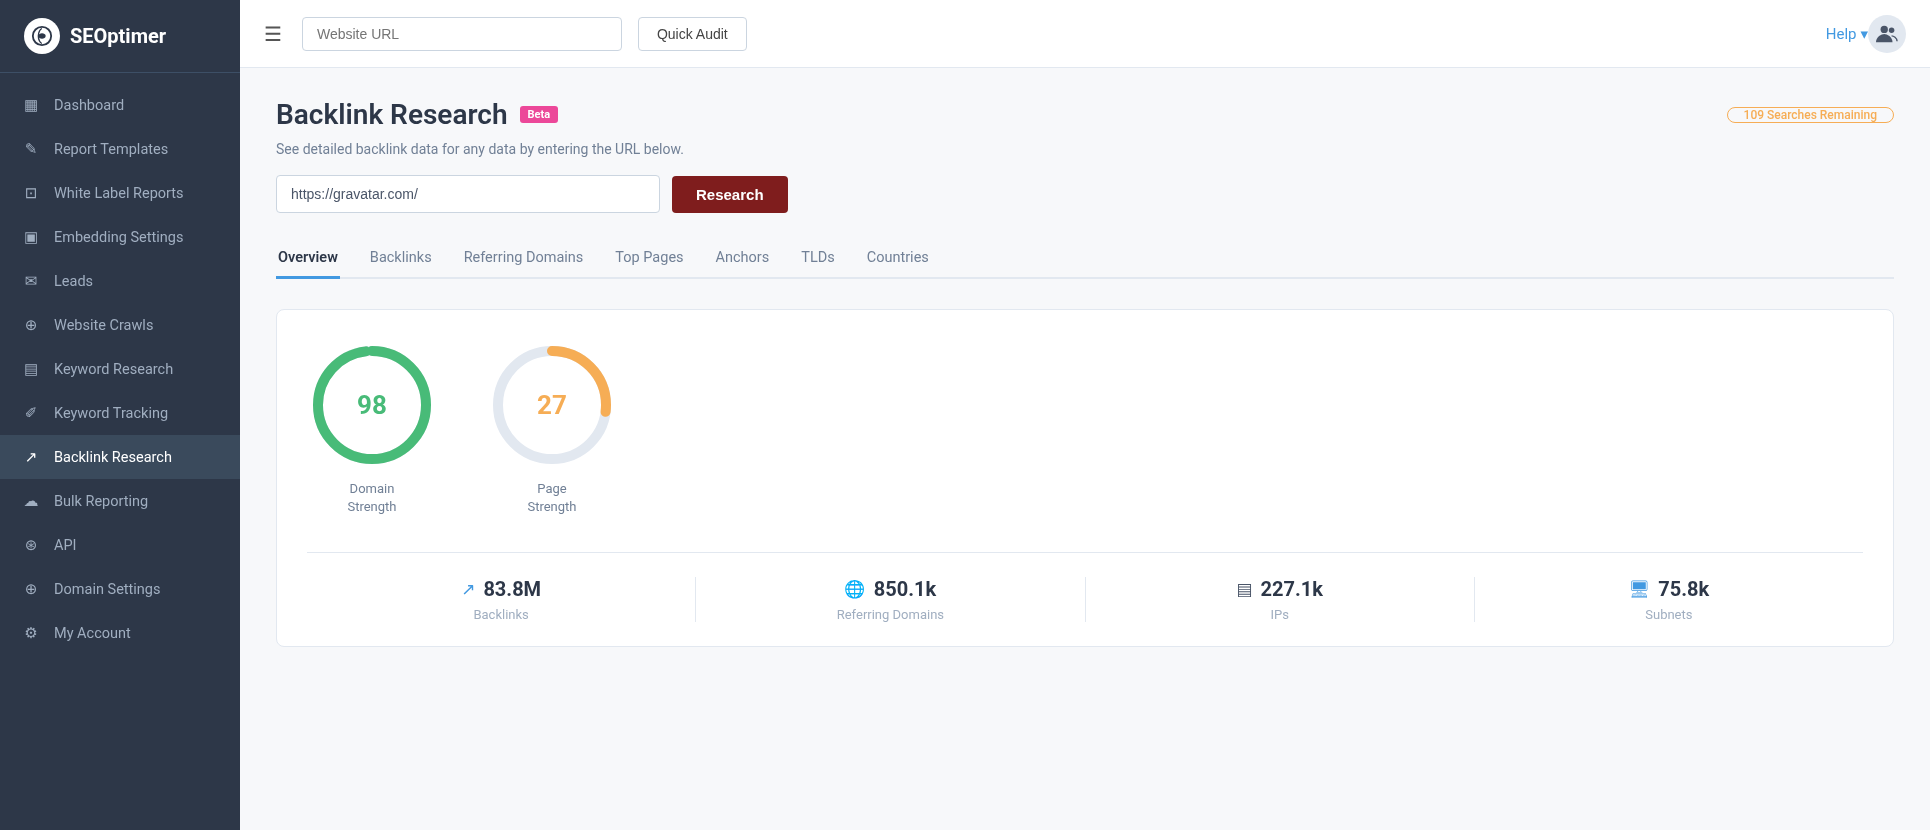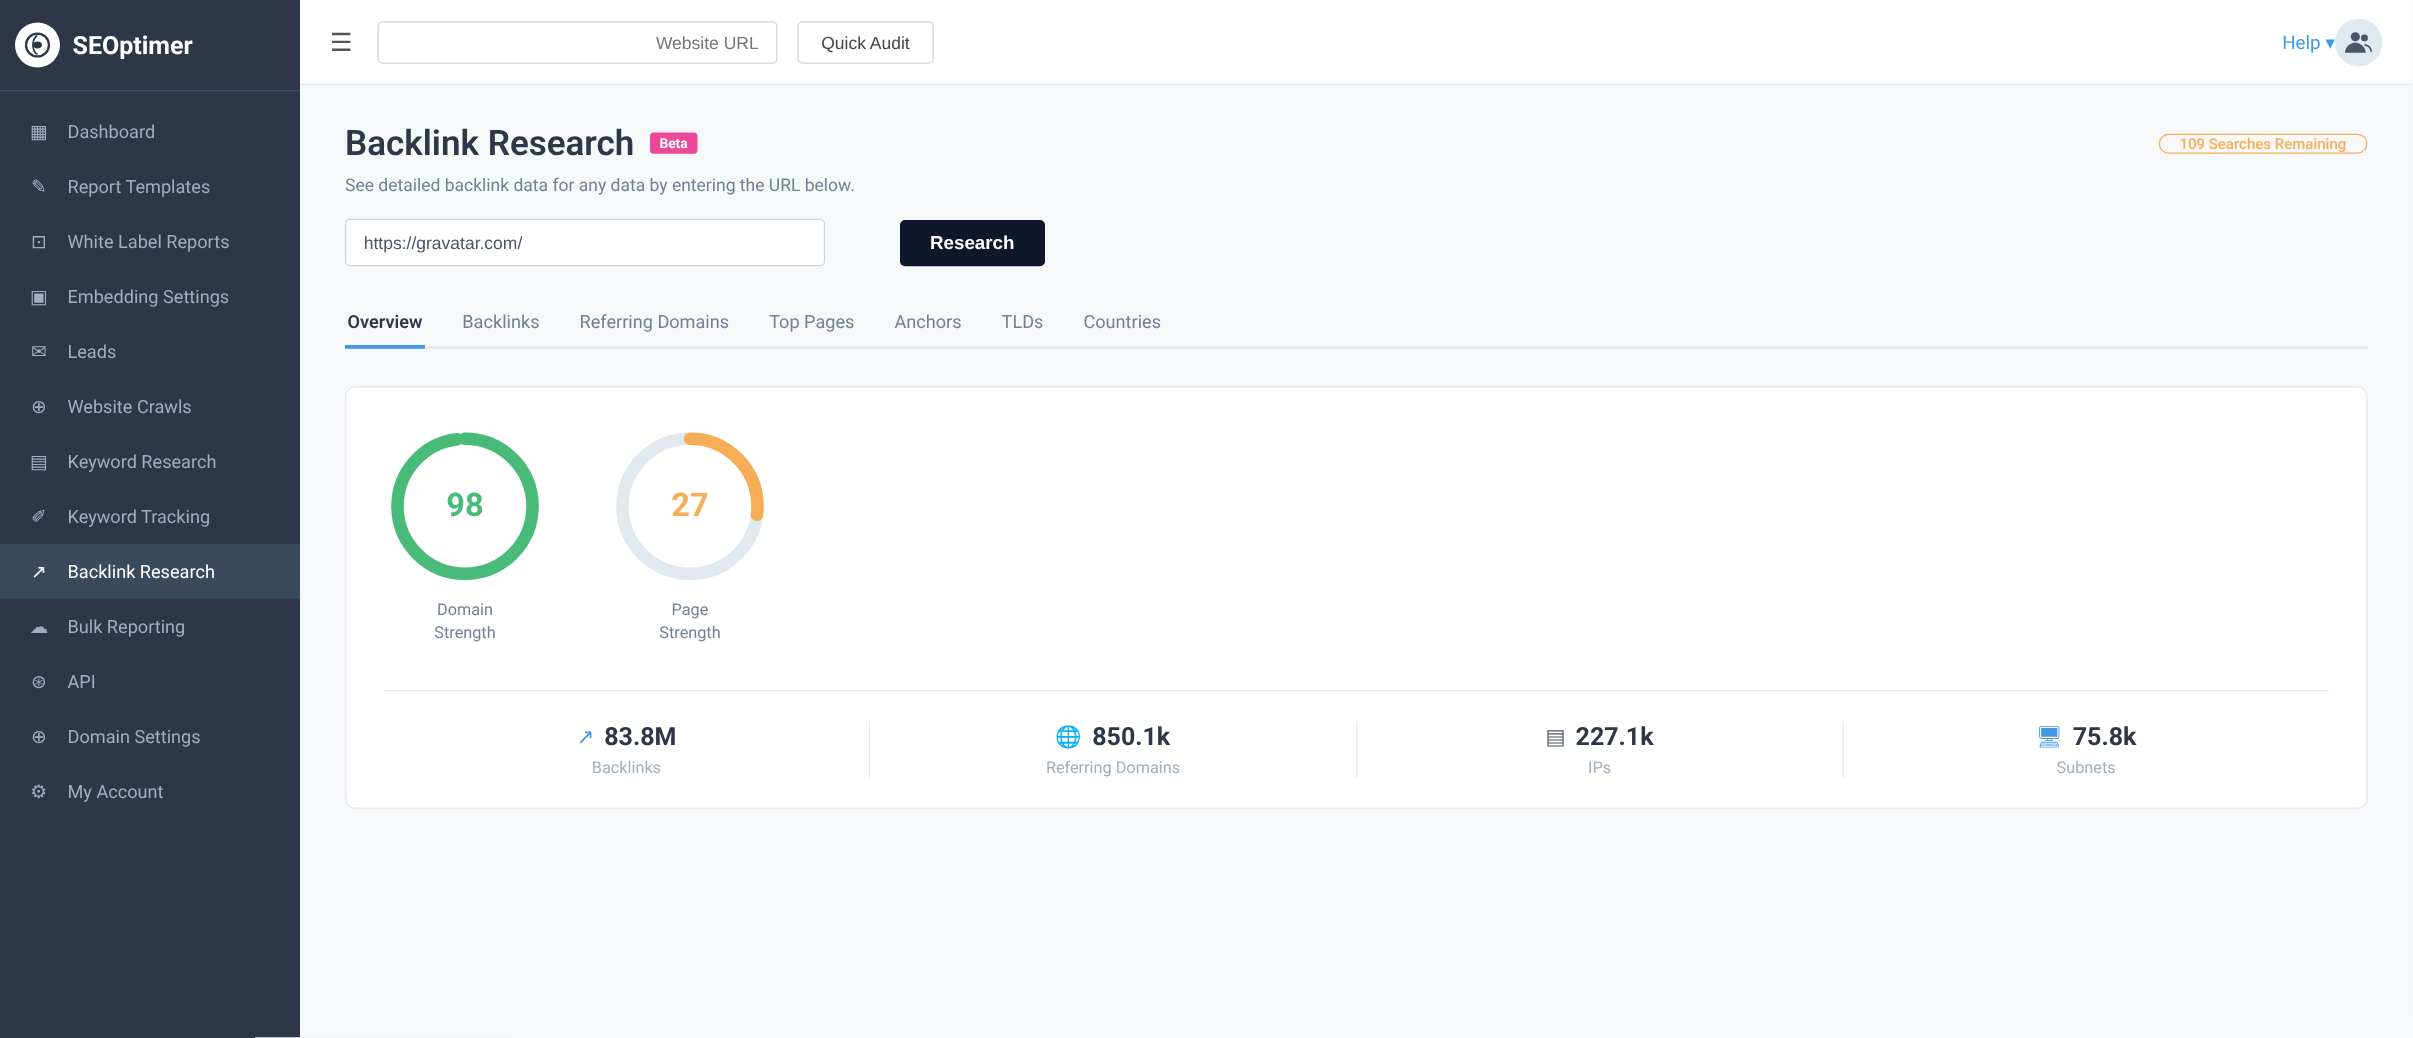--- a/index.html
+++ b/index.html
@@ -9,21 +9,21 @@
     .sidebar {
       width: 240px;
       background: #2d3748;
       color: #cbd5e0;
       display: flex;
       flex-direction: column;
       flex-shrink: 0;
       height: 100%;
     }
     .sidebar-logo {
-      padding: 18px 12px;
+      padding: 18px 24px;
       display: flex;
       align-items: center;
       gap: 10px;
       color: white;
       font-size: 20px;
       font-weight: 700;
       border-bottom: 1px solid #3d4f66;
     }
     .logo-icon {
       width: 36px; height: 36px;
@@ -67,21 +67,20 @@
     }
     .hamburger { font-size: 20px; color: #555; cursor: pointer; margin-right: 4px; }
     .url-input {
       border: 1px solid #cbd5e0;
       border-radius: 4px;
       padding: 8px 14px;
       font-size: 14px;
       color: #14532d;
       width: 320px;
       outline: none;
-      text-align: right;
     }
     .quick-audit-btn {
       border: 1px solid #cbd5e0;
       background: white;
       border-radius: 4px;
       padding: 8px 18px;
       font-size: 14px;
       color: #444;
       cursor: pointer;
     }
@@ -165,29 +164,28 @@
     .url-form input {
       border: 1px solid #cbd5e0;
       border-radius: 4px;
       padding: 10px 14px;
       font-size: 14px;
       color: #4a5568;
       width: 384px;
       outline: none;
     }
     .research-btn {
-      background: #0f172a;
+      background: #7f1d1d;
       border: none;
       border-radius: 4px;
       padding: 10px 24px;
       font-size: 15px;
       color: white;
       font-weight: 600;
       cursor: pointer;
-      margin-left: 48px;
     }
 
     
     .tabs {
       display: flex;
       gap: 28px;
       border-bottom: 2px solid #e2e8f0;
       margin-bottom: 30px;
     }
     .tab {

